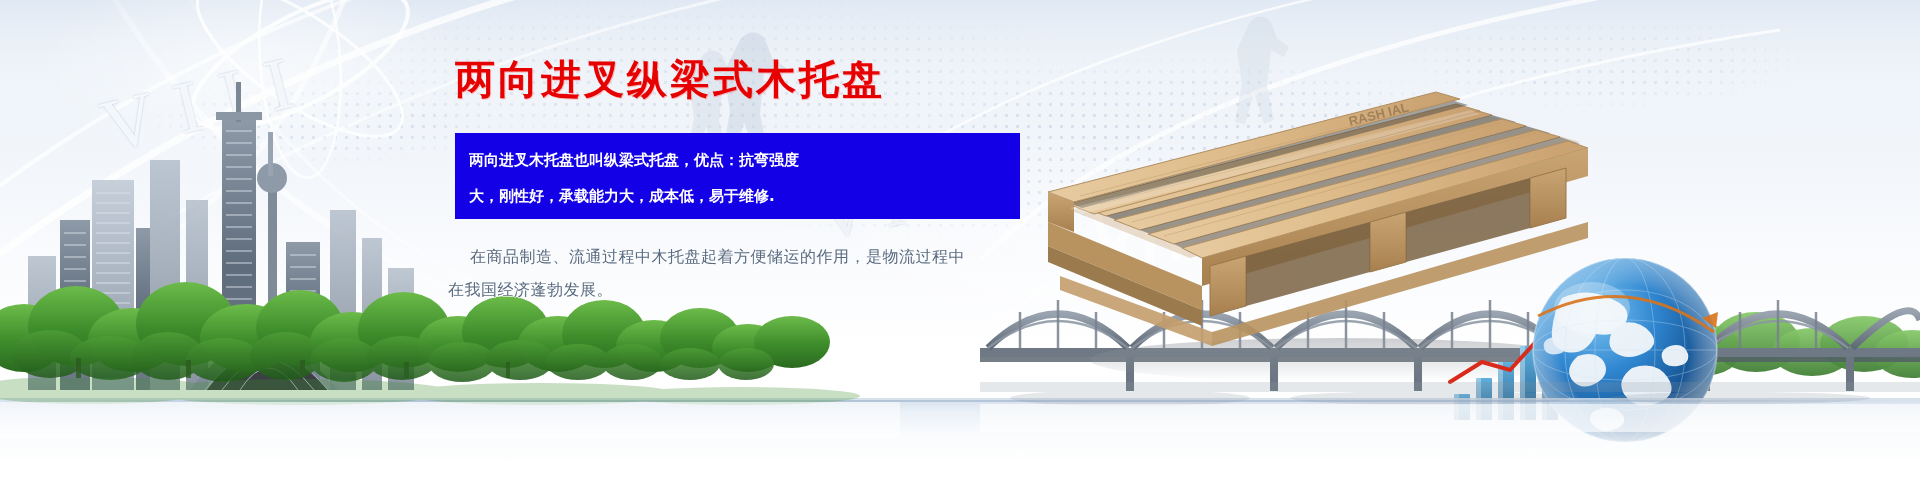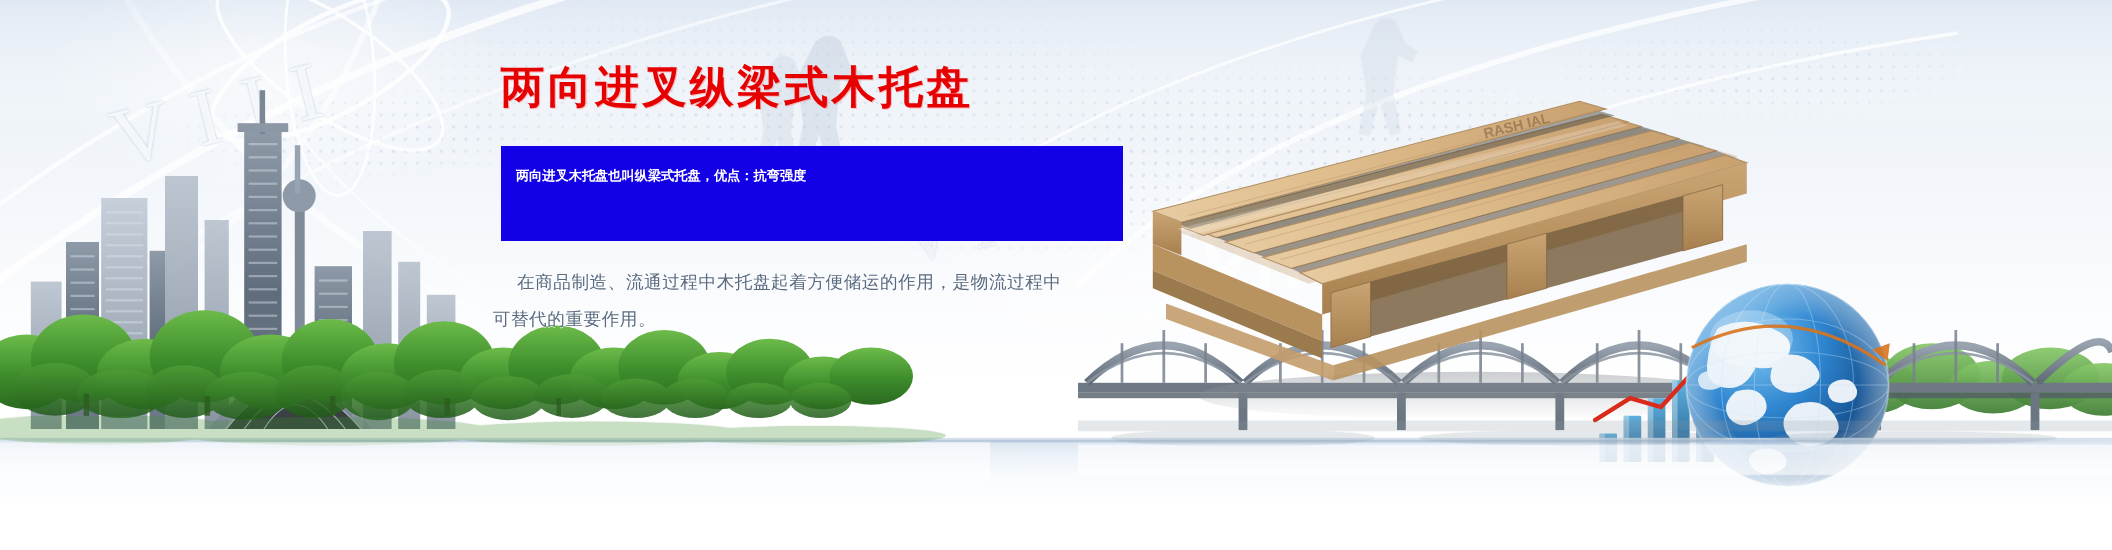--- a/index.html
+++ b/index.html
@@ -82,21 +82,21 @@
   #blue-box {
     position:absolute; left:455px; top:133px;
     width:565px; height:86px;
     background:#1400e6;
     padding:9px 14px 0 14px;
   }
   #blue-box p {
     color:#ffffff;
     font-family:"DejaVu Sans", "Liberation Sans", sans-serif;
     font-weight:bold;
-    font-size:12px;
+    font-size:15px;
     line-height:36px;
     letter-spacing:0px;
     white-space:nowrap;
   }
 
   
   #body-text {
     position:absolute; left:448px; top:240px;
     width:600px;
   }
@@ -595,20 +595,21 @@
       <ellipse cx="450" cy="16" rx="140" ry="7"></ellipse>
       <ellipse cx="760" cy="16" rx="130" ry="6"></ellipse>
     </g>
     <rect x="0" y="22" width="940" height="28" fill="#ffffff" opacity=".6"></rect>
   </svg>
 
   <div id="title">两向进叉纵梁式木托盘</div>
 
   <div id="blue-box">
     <p>两向进叉木托盘也叫纵梁式托盘，优点：抗弯强度</p>
+    <p>大，刚性好，承载能力大，成本低，易于维修.</p>
   </div>
 
   <div id="body-text">
     <p class="indent">在商品制造、流通过程中木托盘起着方便储运的作用，是物流过程中</p>
-    <p>可替代的重要作用。</p>
+    <p>在我国经济蓬勃发展。</p>
   </div>
 
 </div>
 
 </body></html>

